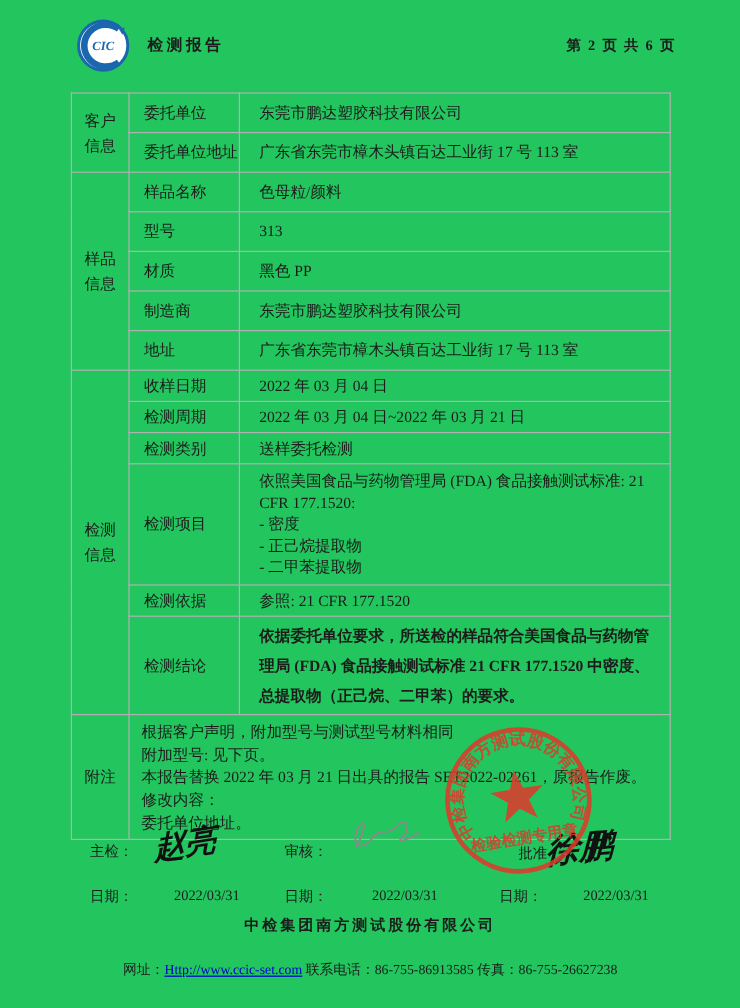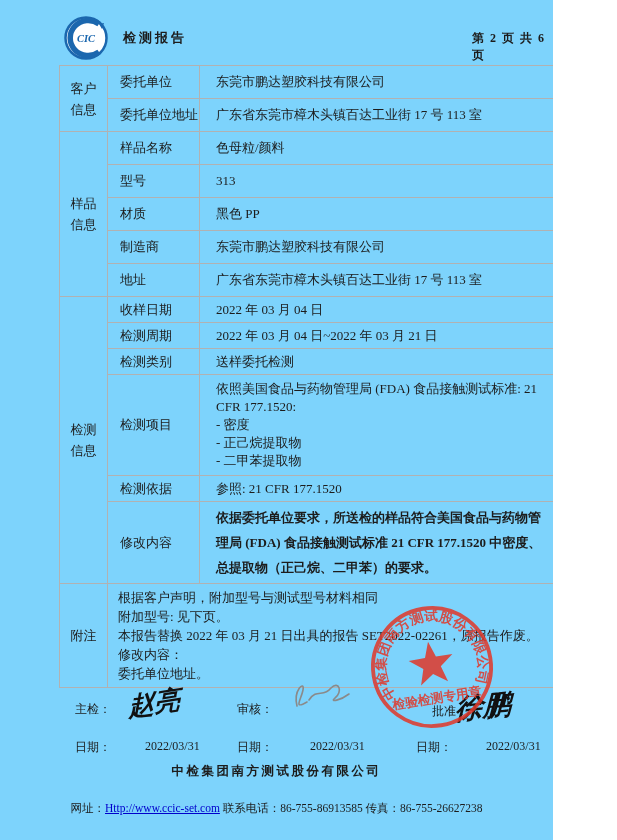--- a/index.html
+++ b/index.html
@@ -1,26 +1,26 @@
 <!DOCTYPE html>
 <html><head>
 <meta charset="utf-8">
 <style>
   * { margin:0; padding:0; box-sizing:border-box; }
   body { background:#ffffff; font-family:"Liberation Serif","DejaVu Serif",serif; }
-  .page { position:relative; width:553px; height:840px; background:#7dd3fc; color:#1c1c1c; overflow:hidden; }
+  .page { position:relative; width:617px; height:840px; background:#22c55e; color:#1c1c1c; overflow:hidden; }
 
   
   .logo { position:absolute; left:62px; top:15px; width:48px; height:46px; }
   .hdr-title { position:absolute; left:123px; top:29px; font-size:13px; font-weight:bold; letter-spacing:3px; }
   .hdr-no { position:absolute; left:234px; top:30px; font-size:12px; font-weight:bold; }
   .hdr-page { position:absolute; left:472px; top:30px; font-size:12px; font-weight:bold; letter-spacing:1.5px; }
 
   
-  table.report { position:absolute; left:59px; top:65px; width:499px; border-collapse:collapse; table-layout:fixed; }
+  table.report { position:absolute; left:59px; top:77px; width:499px; border-collapse:collapse; table-layout:fixed; }
   table.report td { border:1.5px solid #b1b1b1; font-size:13px; vertical-align:middle; color:#1c1c1c; }
   td.sec { text-align:center; line-height:21px; }
   td.lbl { padding-left:12px; }
   td.val { padding-left:16px; padding-right:8px; }
   tr.h33 { height:33px; } tr.h26 { height:26px; }
   tr.h88 { height:88px; } tr.h47 { height:47px; } tr.h94 { height:94px; }
   td.multiline { line-height:18px; padding-top:5px; padding-bottom:5px; }
   td.concl { line-height:25px; padding-top:3px; padding-bottom:3px;font-weight:bold; }
   td.notes { line-height:19px; padding-left:10px; padding-top:4px; padding-bottom:4px; vertical-align:top; }
   .cellline { display:block; }
@@ -125,21 +125,21 @@
         <span class="cellline">- 密度</span>
         <span class="cellline">- 正己烷提取物</span>
         <span class="cellline">- 二甲苯提取物</span>
       </td>
     </tr>
     <tr class="h26">
       <td class="lbl">检测依据</td>
       <td class="val">参照: 21 CFR 177.1520</td>
     </tr>
     <tr class="h47">
-      <td class="lbl">修改内容</td>
+      <td class="lbl">检测结论</td>
       <td class="val concl">依据委托单位要求，所送检的样品符合美国食品与药物管理局 (FDA) 食品接触测试标准 21 CFR 177.1520 中密度、总提取物（正己烷、二甲苯）的要求。</td>
     </tr>
 
     <tr class="h94">
       <td class="sec">附注</td>
       <td class="notes" colspan="2">
         <span class="cellline">根据客户声明，附加型号与测试型号材料相同</span>
         <span class="cellline">附加型号: 见下页。</span>
         <span class="cellline">本报告替换 2022 年 03 月 21 日出具的报告 SET2022-02261，原报告作废。</span>
         <span class="cellline">修改内容：</span>

